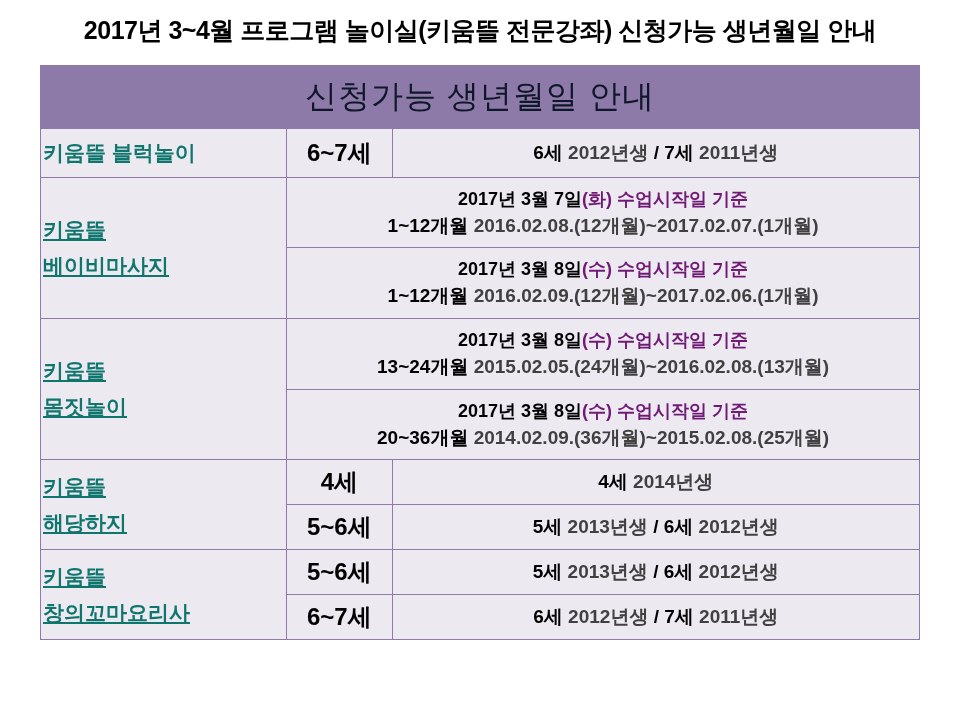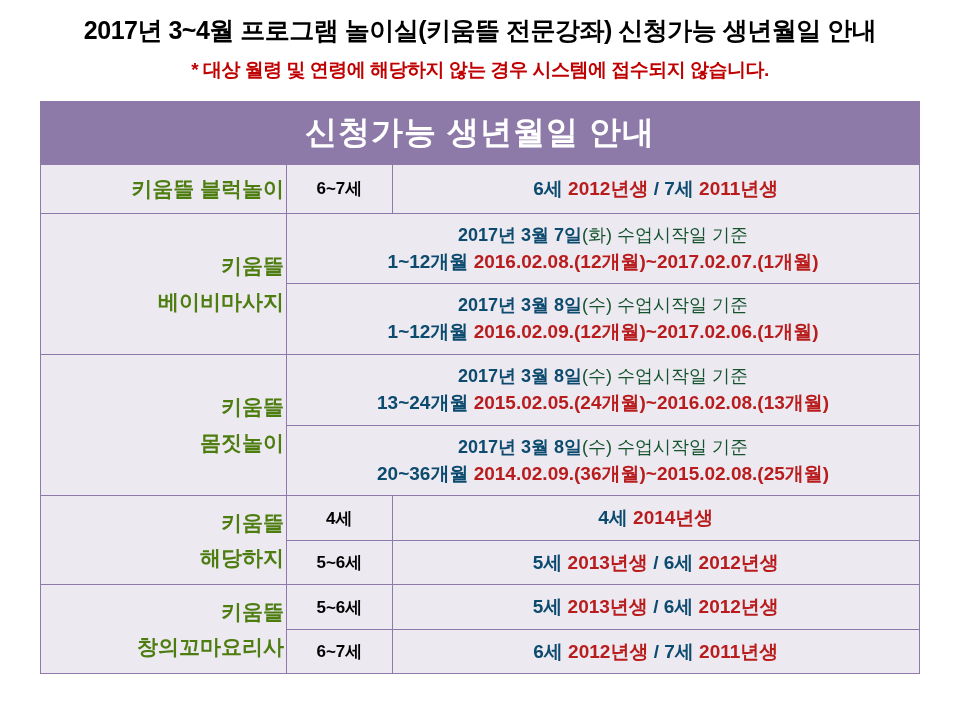--- a/index.html
+++ b/index.html
@@ -44,83 +44,83 @@
     border-collapse: collapse;
     table-layout: fixed;
   }
   table.main-table td {
     border: 1px solid #8f79aa;
     vertical-align: middle;
     background: #ece9f1;
   }
   .hdr-cell {
     background: #8e7aa8 !important;
-    color: #ffffff;
+    color: #0f172a;
     text-align: center;
     font-size: 32px;
-    font-weight: bold;
+    font-weight: normal;
     height: 60px;
     letter-spacing: 1px;
   }
   .prog-cell {
-    text-align: right;
+    text-align: left;
     font-size: 21px;
     font-weight: bold;
-    color: #4d7c0f;
+    color: #0f766e;
     line-height: 1.7;
     padding: 6px 2px;
   }
   .age-cell {
     text-align: center;
-    font-size: 17px;
+    font-size: 24px;
     font-weight: bold;
     color: #000000;
     padding: 6px 2px;
   }
   .detail-cell {
     text-align: center;
     font-size: 19px;
     font-weight: bold;
     color: #000000;
     padding: 8px 6px;
     line-height: 1.45;
   }
   .detail-cell .line1 {
     font-size: 18px;
     font-weight: bold;
     color: #000000;
   }
   .detail-cell .line1 .gray {
-    color: #14532d;
-    font-weight: normal;
+    color: #701a75;
+    font-weight: bold;
   }
   .detail-cell .line2 {
     font-size: 19px;
     font-weight: bold;
     color: #000000;
   }
   .red {
-    color: #b91c1c;
+    color: #404040;
     font-weight: bold;
   }
   .blk {
-    color: #0c4a6e;
+    color: #000000;
     font-weight: bold;
   }
   .two-line-prog span {
     display: block;
+    text-decoration: underline;
   }
 </style>
 </head>
 <body>
 
 <div class="page">
 
   <div class="title-main">2017년 3~4월 프로그램 놀이실(키움뜰 전문강좌) 신청가능 생년월일 안내</div>
-  <div class="title-sub">* 대상 월령 및 연령에 해당하지 않는 경우 시스템에 접수되지 않습니다.</div>
 
   <div class="table-wrap">
     <table class="main-table">
       <colgroup>
         <col style="width:28%">
         <col style="width:12%">
         <col style="width:60%">
       </colgroup>
       <tbody>
 

